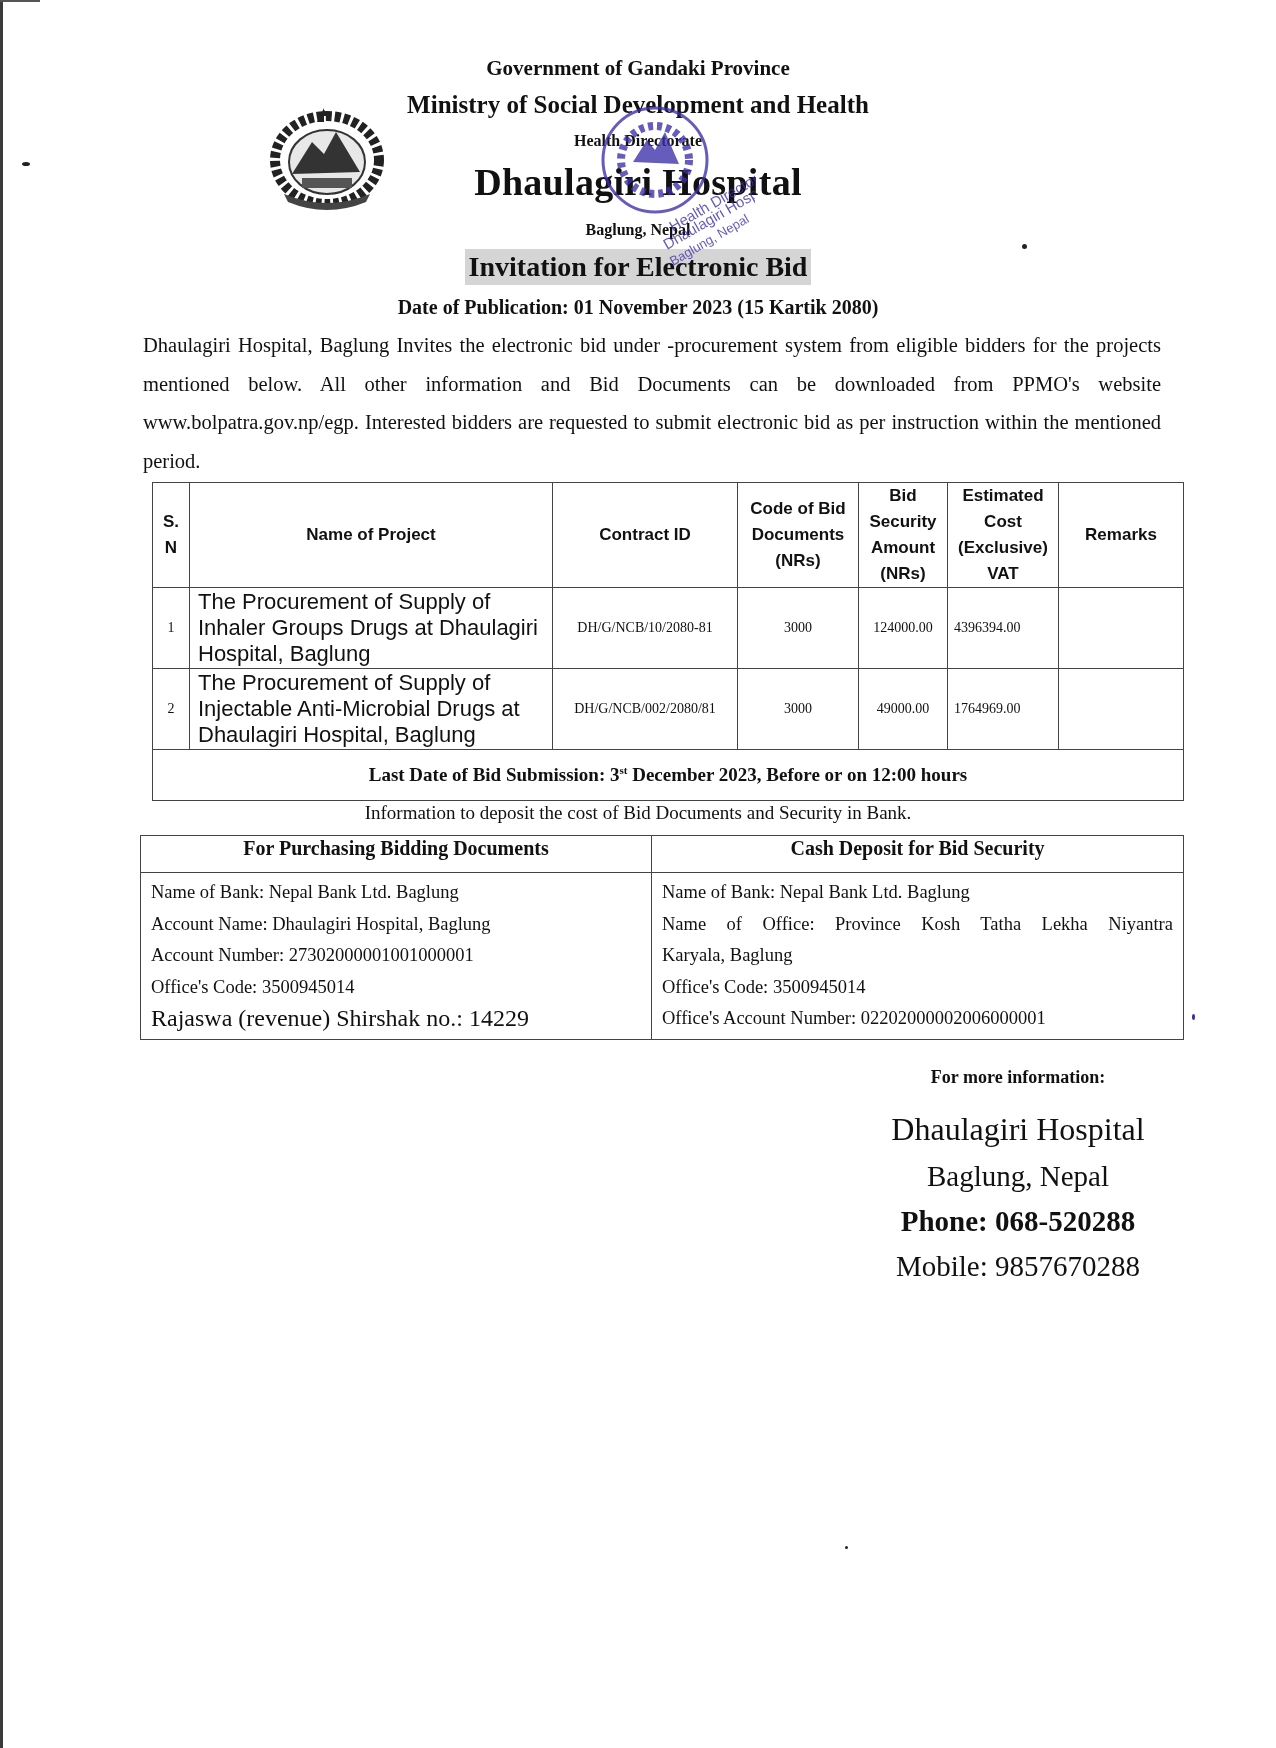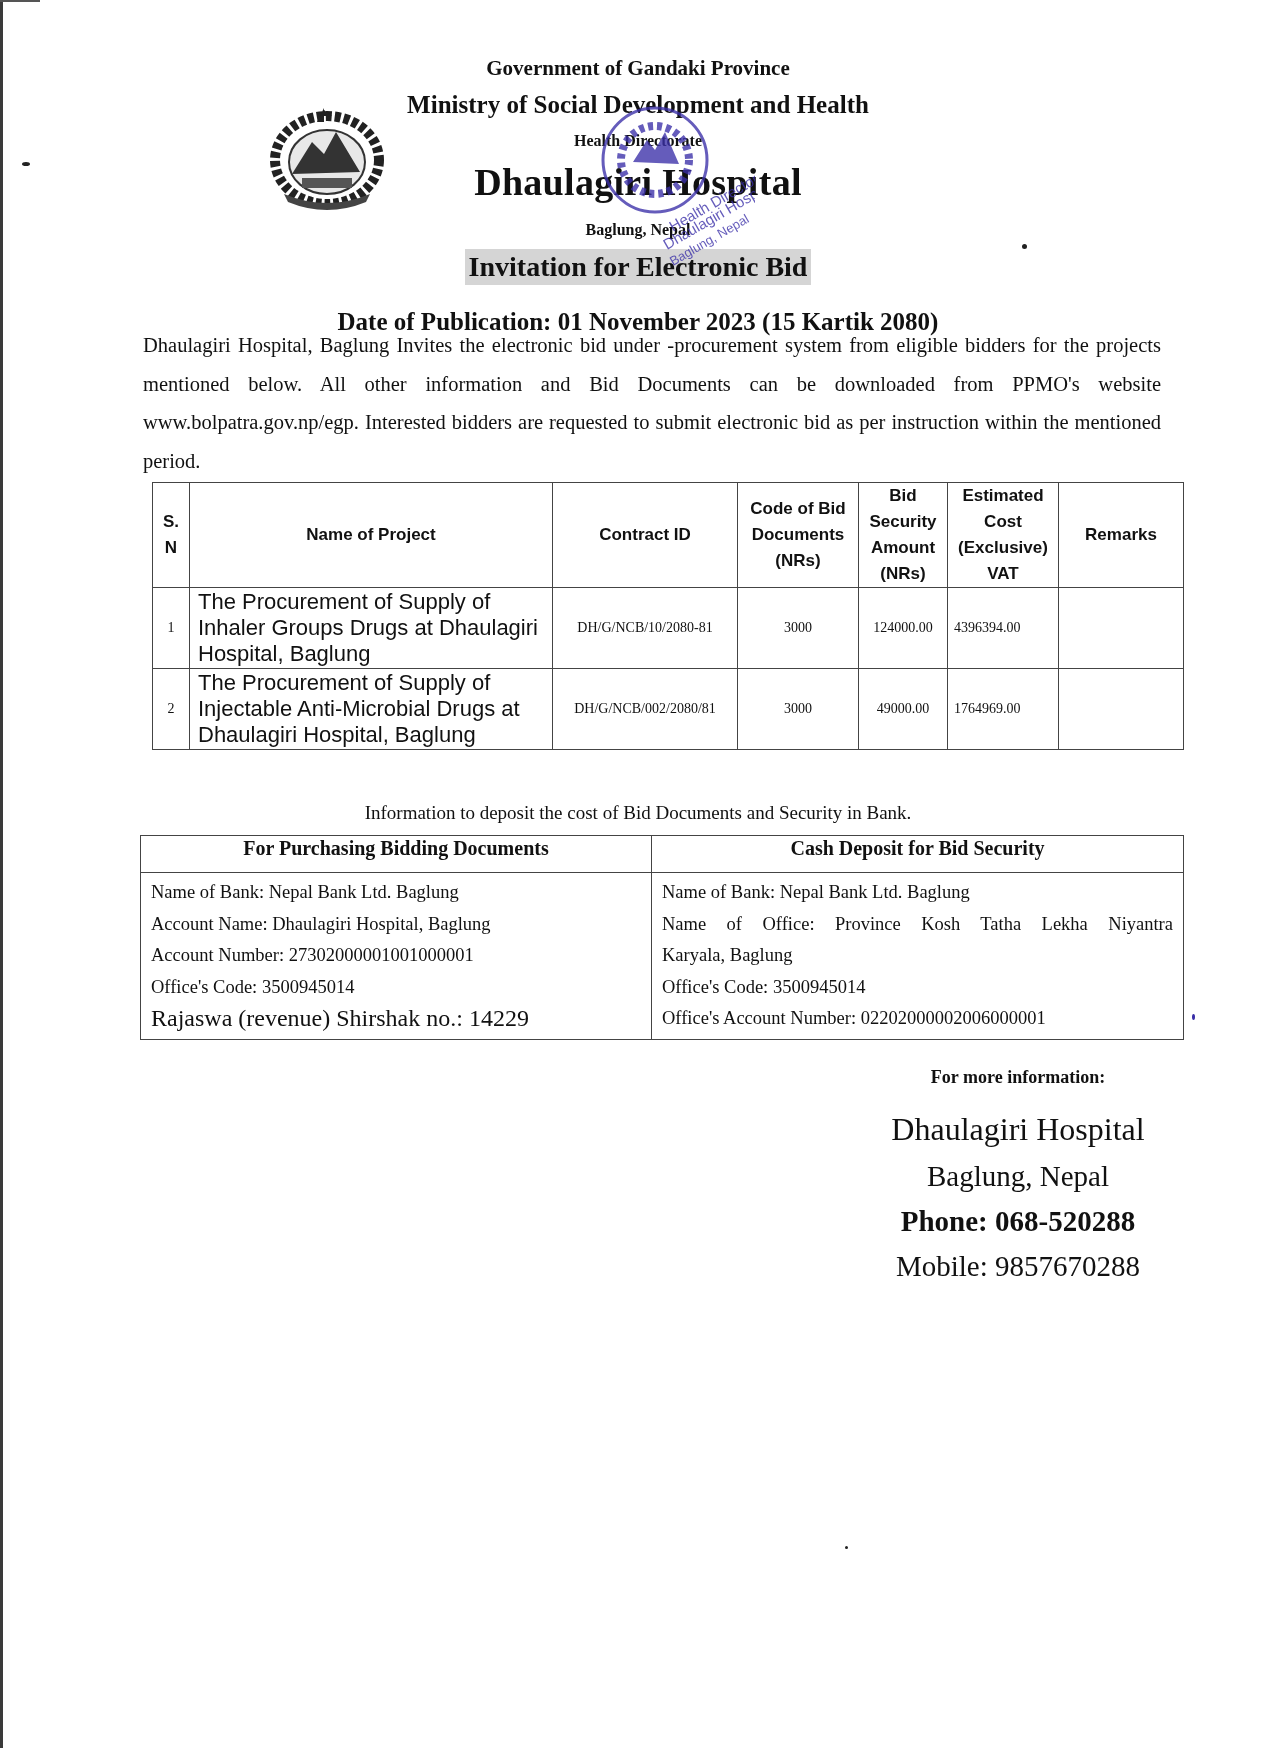--- a/index.html
+++ b/index.html
@@ -13,21 +13,21 @@
   .stamp { position: absolute; left: 555px; top: 82px; width: 200px; height: 200px; opacity: 0.78; pointer-events: none; }
 
   .hdr { position: absolute; left: 0; width: 1276px; text-align: center; font-weight: bold; }
   .hdr-gov { top: 56px; font-size: 21px; }
   .hdr-min { top: 91px; font-size: 25px; }
   .hdr-dir { top: 132px; font-size: 16px; }
   .hdr-hosp { top: 160px; font-size: 38px; letter-spacing: 0.3px; }
   .hdr-loc { top: 221px; font-size: 16px; }
   .hdr-title-wrap { position: absolute; top: 249px; left: 0; width: 1276px; text-align: center; }
   .hdr-title { display: inline-block; background: #d5d5d5; padding: 0 4px; font-size: 28px; font-weight: bold; line-height: 36px; }
-  .hdr-date { top: 308px; font-size: 25px; }
+  .hdr-date { top: 296px; font-size: 20px; }
 
   .intro { position: absolute; left: 143px; top: 326px; width: 1018px; font-size: 20.5px; line-height: 38.5px; text-align: justify; }
 
   table { border-collapse: collapse; position: absolute; }
   .proj { left: 152px; top: 482px; width: 1032px; font-family: "Liberation Sans", sans-serif; }
   .proj th, .proj td { border: 1px solid #444; }
   .proj th { font-size: 17px; font-weight: bold; height: 104px; padding: 0 4px; text-align: center; line-height: 26px; }
   .proj td { font-size: 14px; text-align: center; font-family: "Liberation Serif", serif; height: 78px; }
   .proj td.name { text-align: left; font-family: "Liberation Sans", sans-serif; font-size: 22px; line-height: 26px; padding: 0 8px; }
   .proj td.sn { font-size: 14px; }
@@ -113,20 +113,23 @@
     </tr>
     <tr>
       <td class="sn">2</td>
       <td class="name">The Procurement of Supply of Injectable Anti-Microbial Drugs at Dhaulagiri Hospital, Baglung</td>
       <td>DH/G/NCB/002/2080/81</td>
       <td>3000</td>
       <td>49000.00</td>
       <td style="text-align:left;padding-left:6px;">1764969.00</td>
       <td></td>
     </tr>
+    <tr>
+      <td class="last" colspan="7"><span>Last Date of Bid Submission: 3</span><sup>st</sup><span> December 2023, Before or on 12:00 hours</span></td>
+    </tr>
   </tbody>
 </table>
 
 <div class="deposit-info">Information to deposit the cost of Bid Documents and Security in Bank.</div>
 
 <table class="bank">
   <thead>
     <tr>
       <th style="width:508px;">For Purchasing Bidding Documents</th>
       <th>Cash Deposit for Bid Security</th>

